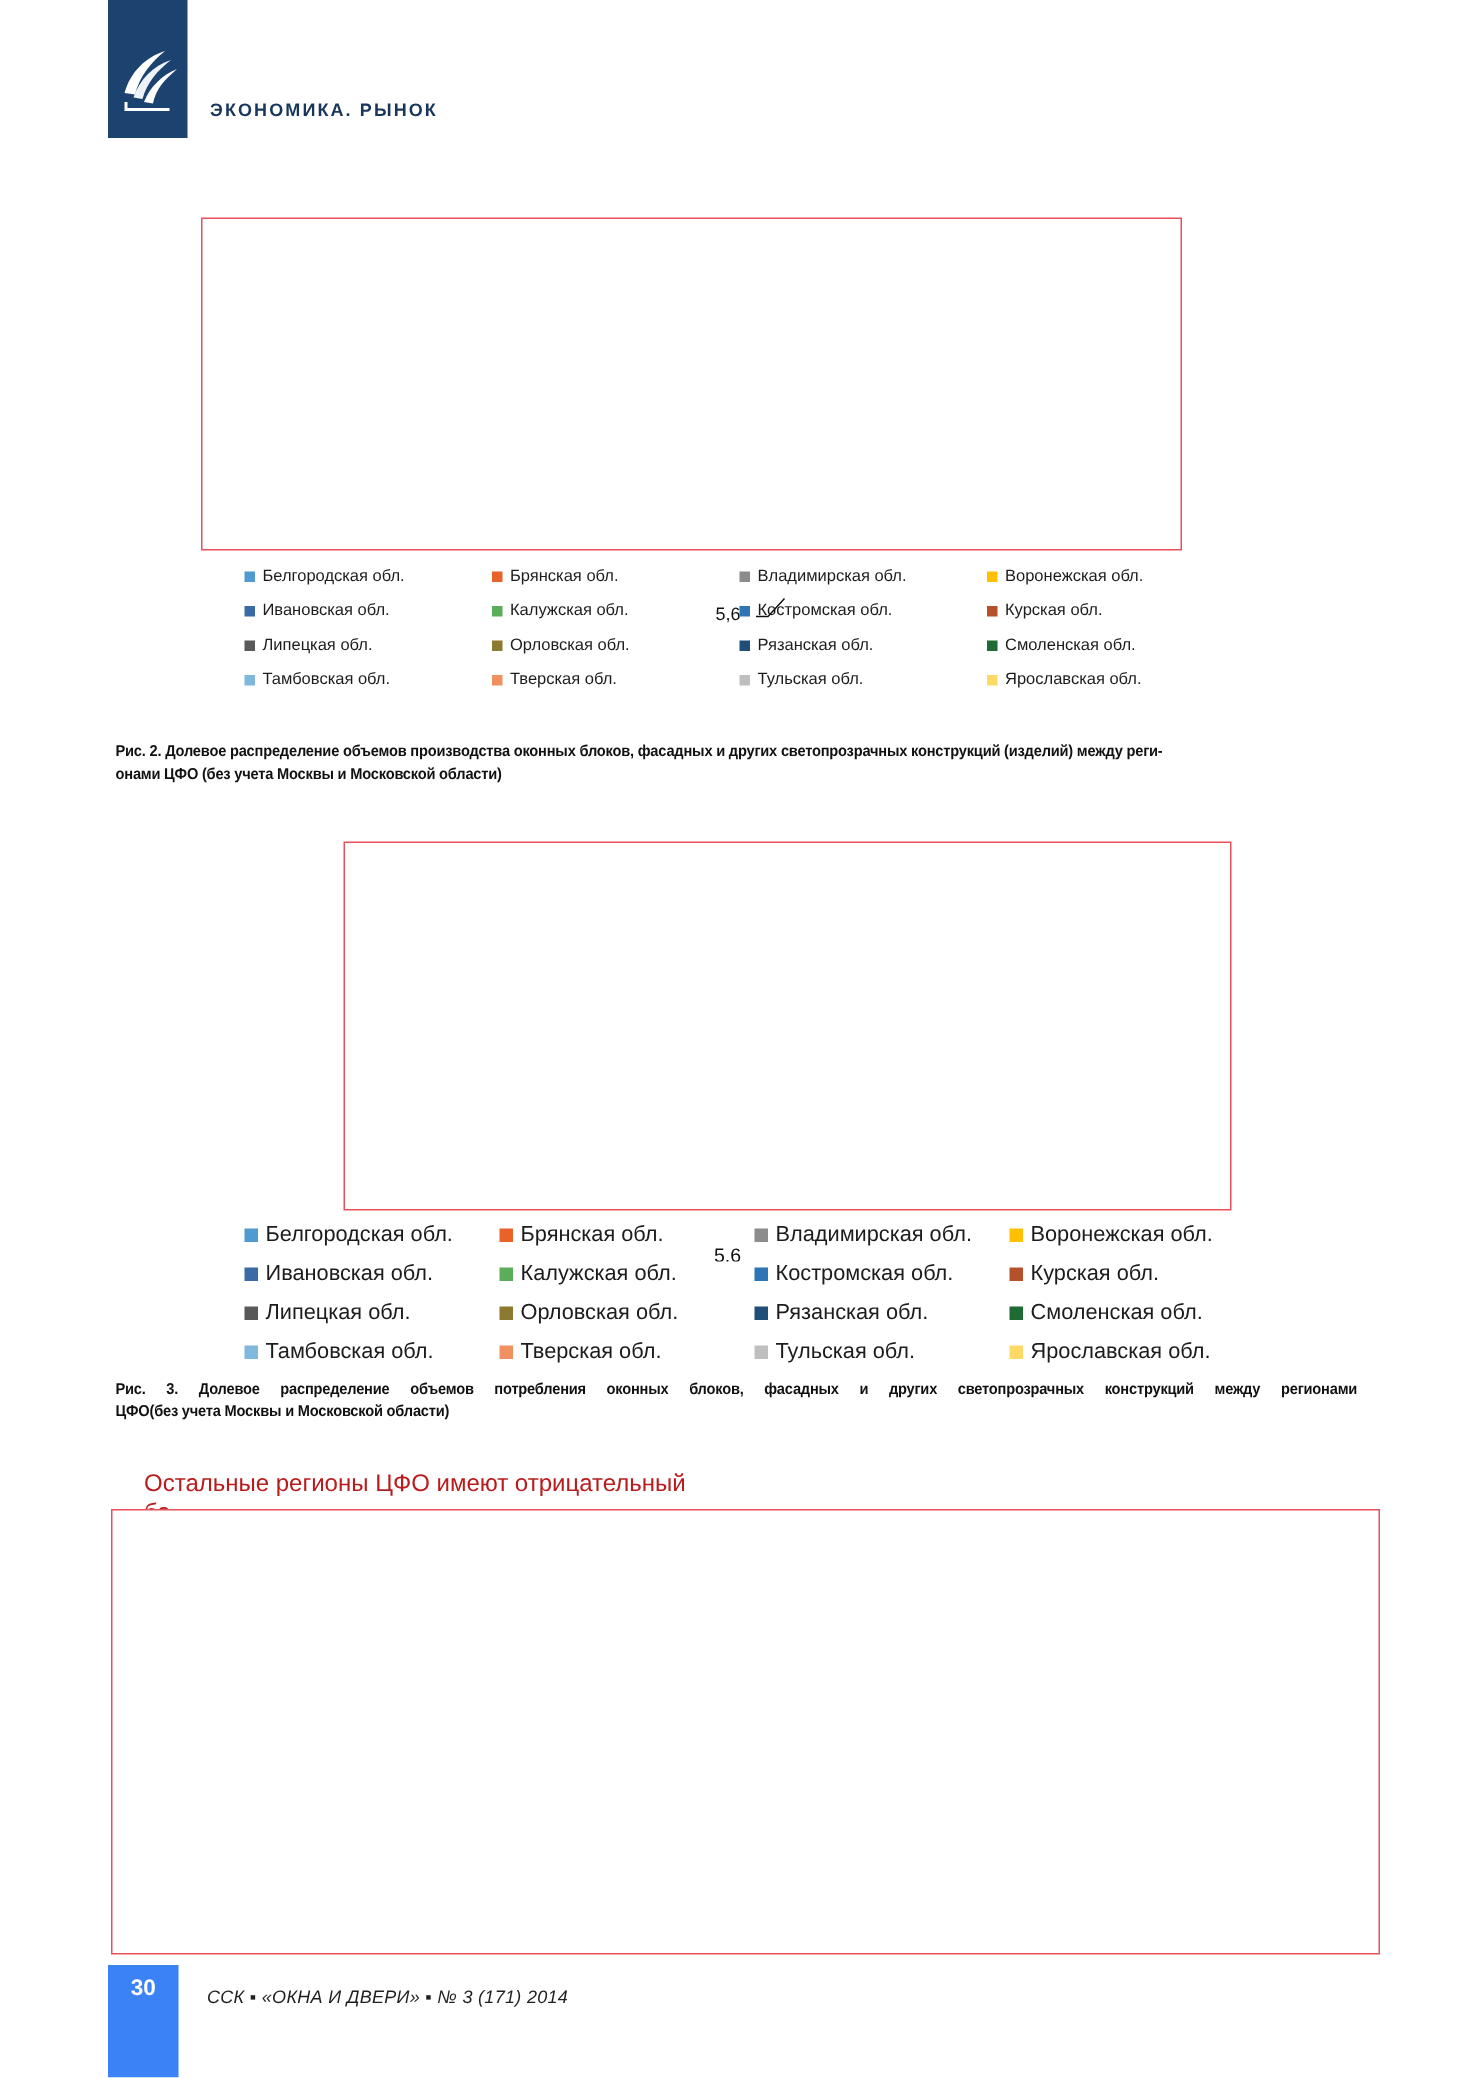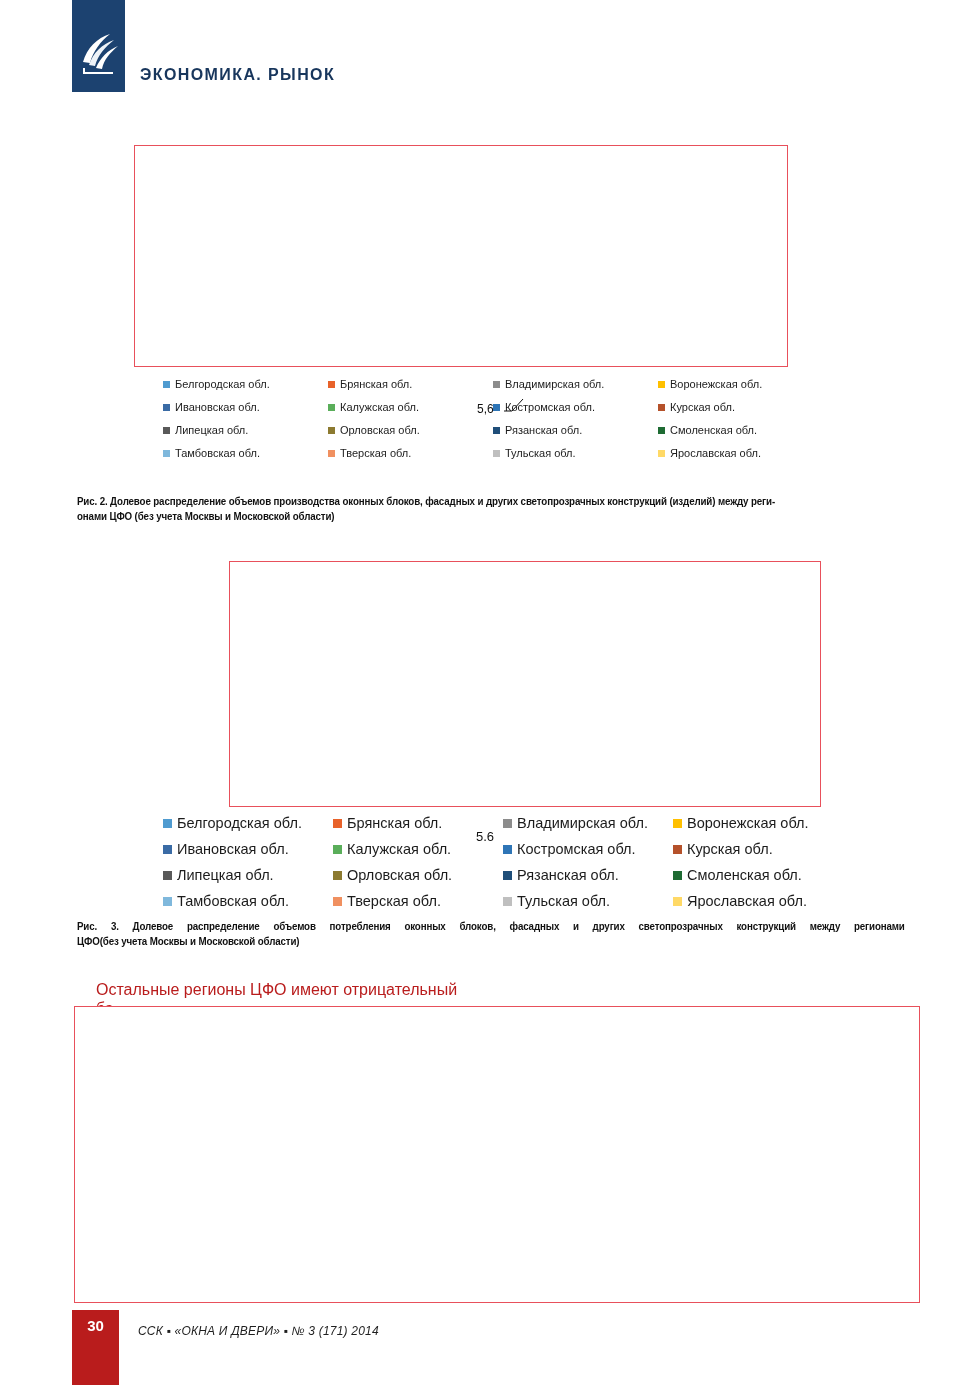--- a/index.html
+++ b/index.html
@@ -25,21 +25,21 @@
     height: 92px;
     background: #1c4270;
     overflow: hidden;
   }
   #masthead-logo-block svg { position: absolute; left: 5px; top: 32px; }
 
   #masthead-title {
     position: absolute;
     left: 140px;
     top: 66px;
-    font-size: 16px;
+    font-size: 12px;
     font-weight: bold;
     letter-spacing: 1.4px;
     color: #18365c;
     white-space: nowrap;
   }
 
   
   .chart-frame {
     position: absolute;
     border: 1.6px solid #e8505b;
@@ -156,21 +156,21 @@
     white-space: nowrap;
   }
 
   
   #footer-page-block {
     position: absolute;
     left: 72px;
     top: 1310px;
     width: 47px;
     height: 75px;
-    background: #b91c1c;
+    background: #3b82f6;
   }
   #footer-page-number {
     position: absolute;
     left: 0;
     top: 7px;
     width: 47px;
     text-align: center;
     font-size: 15px;
     font-weight: bold;
     color: #ffffff;

